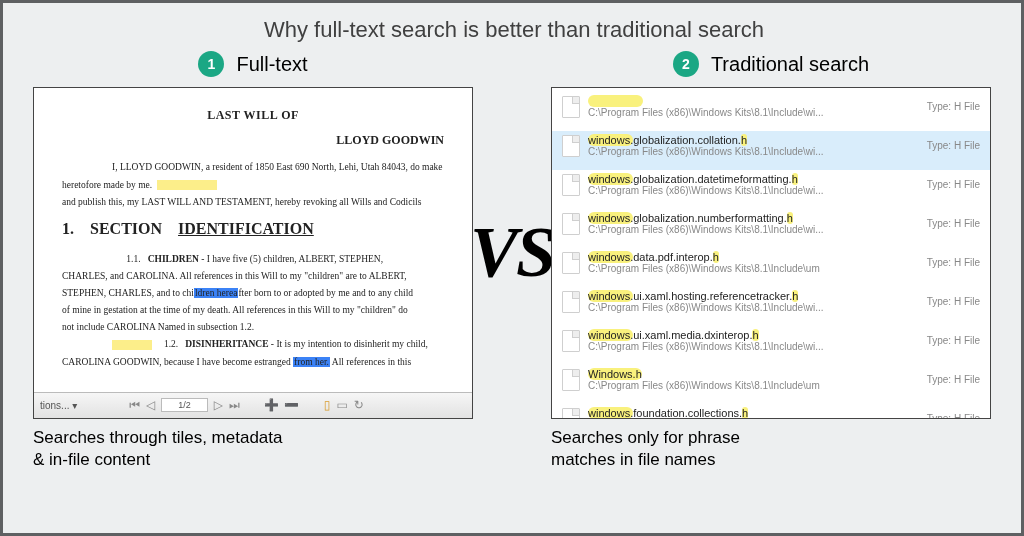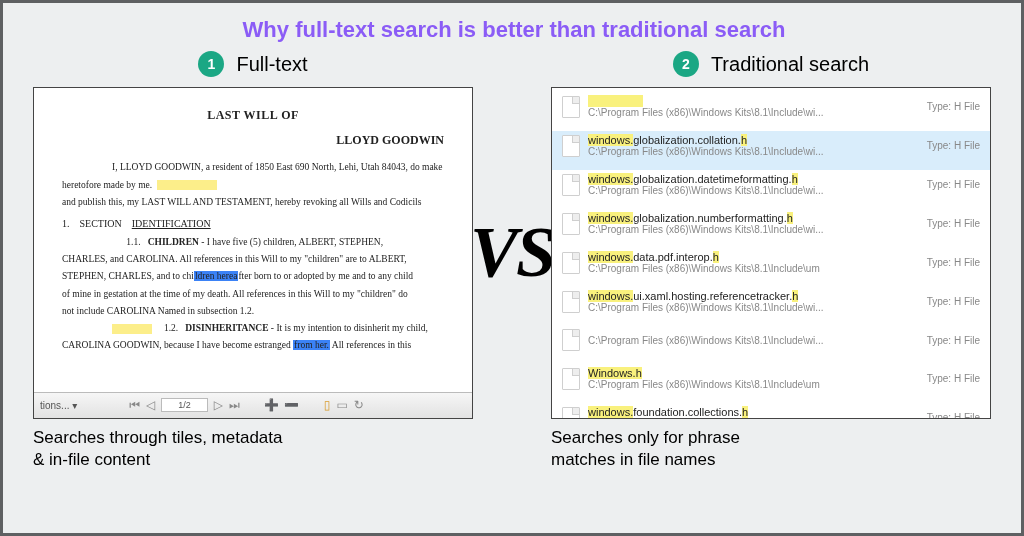--- a/index.html
+++ b/index.html
@@ -7,22 +7,22 @@
     font-family: Arial, sans-serif;
     background: #edeff0;
     width: 1024px;
     height: 536px;
     border: 3px solid #5e6062;
     position: relative;
   }
   .title {
     text-align: center;
     font-size: 22px;
-    font-weight: bold;
-    color: #8b5cf6;
+    font-weight: normal;
+    color: #404040;
     padding: 14px 0 8px 4px;
   }
   .columns {
     display: flex;
     justify-content: space-between;
     padding: 0 30px;
     height: 420px;
     position: relative;
   }
   .col {
@@ -60,21 +60,21 @@
   .doc {
     padding: 12px 28px 30px 28px;
     font-family: "Times New Roman", serif;
     font-size: 9.5px;
     color: #222;
     line-height: 1.6;
   }
   .doc .dtitle { text-align: center; font-weight: bold; font-size: 12px; letter-spacing: .5px; margin-top: 6px; }
   .doc .dtitle2 { text-align: right; font-weight: bold; font-size: 12px; margin: 6px 0 10px 0; }
   .doc p { text-align: justify; margin-bottom: 2px; }
-  .doc .secline { font-weight: normal; margin-top: 6px; margin-bottom: 3px; font-size: 10px; }
+  .doc .secline { font-weight: bold; margin-top: 6px; margin-bottom: 10px; font-size: 16px; }
   .doc .secline .u { text-decoration: underline; }
   .doc .ind { text-indent: 50px; }
   .hl { background: #3b82f6; padding: 0 1px; }
   .hl-block { display:inline-block; background:#fcee8a; height:10px; vertical-align: middle; }
   .viewer-bar {
     position: absolute;
     bottom: 0; left: 0; right: 0;
     height: 26px;
     background: linear-gradient(#f6f6f6,#e2e2e2);
     border-top: 1px solid #bbb;
@@ -106,21 +106,21 @@
     border: 1px solid #cfcfcf; border-radius: 1px;
     background: #fff;
     position: relative;
   }
   .ficon::before {
     content:""; position:absolute; right:0; top:0;
     width:6px; height:6px; background:#eee; border-left:1px solid #cfcfcf; border-bottom:1px solid #cfcfcf;
   }
   .fmain { flex: 1; min-width: 0; }
   .fname { color:#222; white-space:nowrap; overflow:hidden; text-overflow:ellipsis; }
-  .fname .m { background:#f9f17d; }
+  .fname .m { background:#f9f17d;border-radius:6px; }
   .partial { color:#222; }
   .fpath { color:#888; font-size:10px; white-space:nowrap; overflow:hidden; text-overflow:ellipsis; }
   .ftype { color:#888; font-size:10px; flex-shrink:0;margin-left:32px; }
   .caption {
     text-align: left;
     font-size: 17px;
     color: #000;
     padding-top: 8px;
     line-height: 1.3;
   }
@@ -262,20 +262,21 @@
             <div class="ficon"></div>
             <div class="fmain">
               <div class="fname"><span class="m">windows.</span><span class="partial">ui.xaml.hosting.referencetracker.</span><span class="m">h</span></div>
               <div class="fpath">C:\Program Files (x86)\Windows Kits\8.1\Include\wi...</div>
             </div>
             <div class="ftype">Type: H File</div>
           </div>
           <div class="frow">
             <div class="ficon"></div>
             <div class="fmain">
+              <div class="fname"><span class="m">windows.</span><span class="partial">ui.xaml.media.dxinterop.</span><span class="m">h</span></div>
               <div class="fpath">C:\Program Files (x86)\Windows Kits\8.1\Include\wi...</div>
             </div>
             <div class="ftype">Type: H File</div>
           </div>
           <div class="frow">
             <div class="ficon"></div>
             <div class="fmain">
               <div class="fname"><span class="m">Windows.h</span></div>
               <div class="fpath">C:\Program Files (x86)\Windows Kits\8.1\Include\um</div>
             </div>

